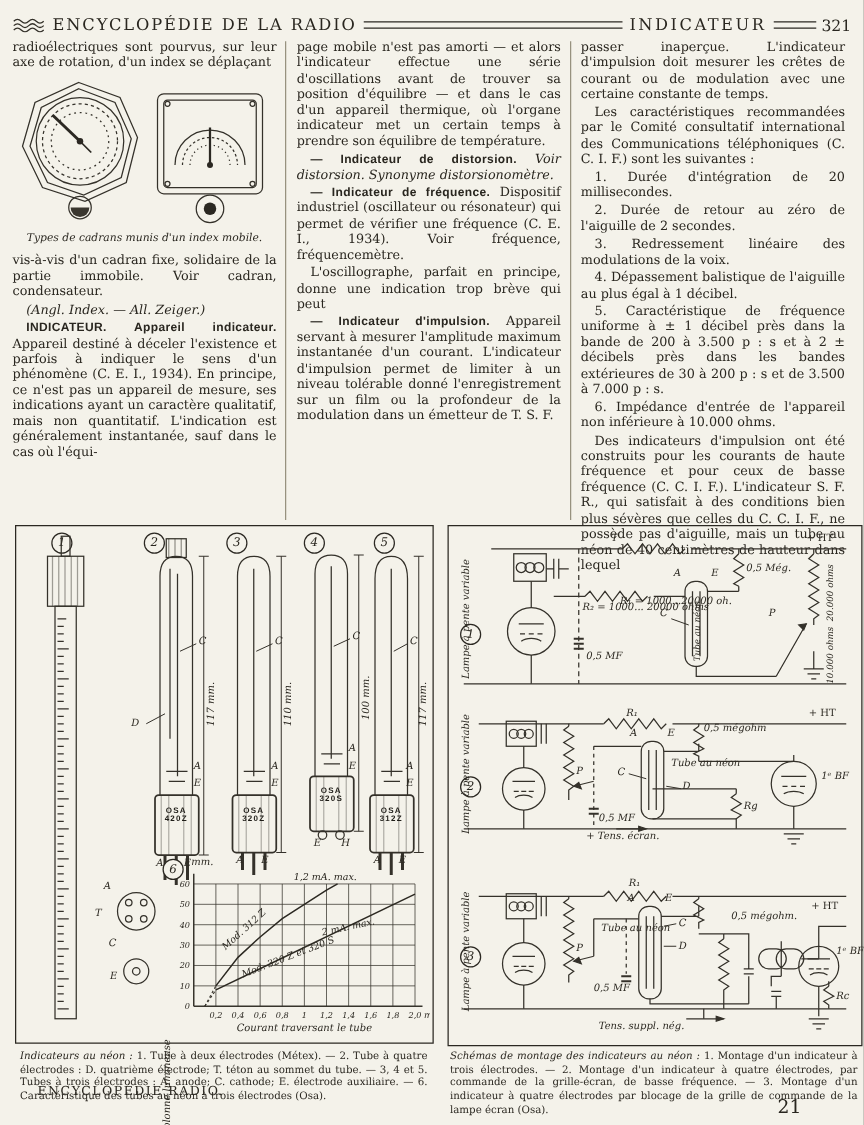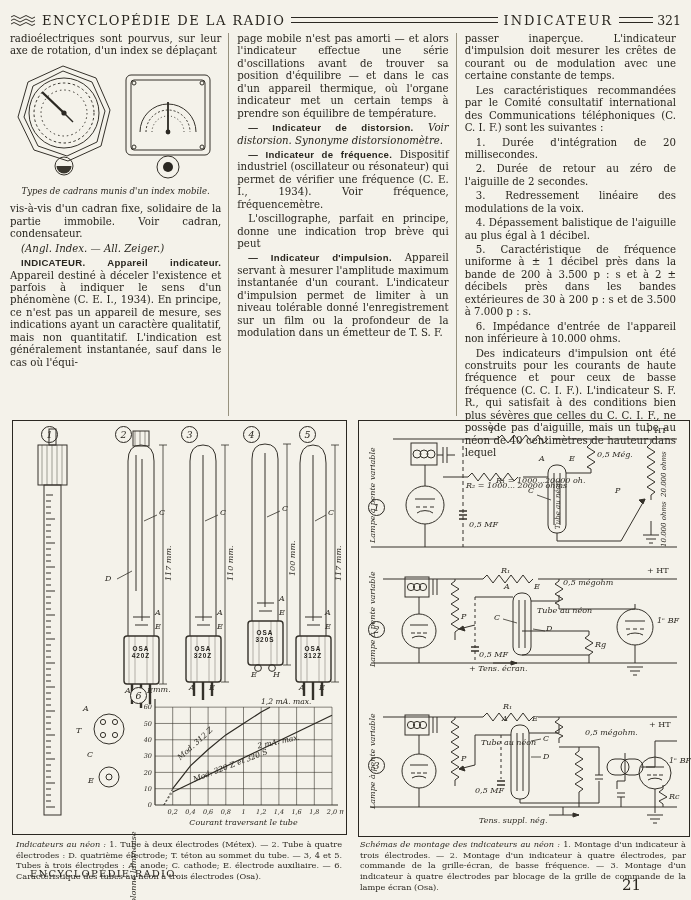--- a/index.html
+++ b/index.html
@@ -296,21 +296,21 @@
           <text x="23" y="71.37692307692306" font-size="6.5" font-style="italic" font-family="&quot;DejaVu Serif&quot;,serif" fill="#2c2922" text-anchor="end">30</text>
           <text x="23" y="55.069230769230764" font-size="6.5" font-style="italic" font-family="&quot;DejaVu Serif&quot;,serif" fill="#2c2922" text-anchor="end">40</text>
           <text x="23" y="38.76153846153845" font-size="6.5" font-style="italic" font-family="&quot;DejaVu Serif&quot;,serif" fill="#2c2922" text-anchor="end">50</text>
           <text x="23" y="22.453846153846147" font-size="6.5" font-style="italic" font-family="&quot;DejaVu Serif&quot;,serif" fill="#2c2922" text-anchor="end">60</text>
           <line x1="34.85" y1="118" x2="43.7" y2="101.6923076923077" stroke="#37342c" stroke-width="0.9" stroke-dasharray="2,2"></line>
           <polyline points="43.7,101.6923076923077 61.4,78.86153846153846 79.1,62.55384615384615 96.8,47.87692307692308 114.5,36.46153846153845 132.2,25.046153846153846 141.05,20.153846153846146" fill="none" stroke="#2c2922" stroke-width="1.2"></polyline>
           <line x1="34.85" y1="118" x2="43.7" y2="104.95384615384616" stroke="#37342c" stroke-width="0.9" stroke-dasharray="2,2"></line>
           <polyline points="43.7,104.95384615384616 203,28.30769230769231" fill="none" stroke="#2c2922" stroke-width="1.2"></polyline>
         </svg>
       <span class="ann" style="left:44px;top:52px;transform:rotate(-42deg);">Mod. 312 Z</span>
-      <span class="ann" style="left:106px;top:10px;margin-left:26px;">1,2 mA. max.</span>
+      <span class="ann" style="left:106px;top:10px;">1,2 mA. max.</span>
       <span class="ann" style="left:62px;top:74px;transform:rotate(-21deg);">Mod. 320 Z et 320 S</span>
       <span class="ann" style="left:128px;top:50px;transform:rotate(-12deg);">2 mA. max.</span>
       <span class="xlab">Courant traversant le tube</span>
     </div>
   </div>
 
   <div class="figbox fb-right">
 
     <span class="circ" style="left:9px;top:78px;">1</span>
     <div class="schem" style="top:4px;height:136px;">

